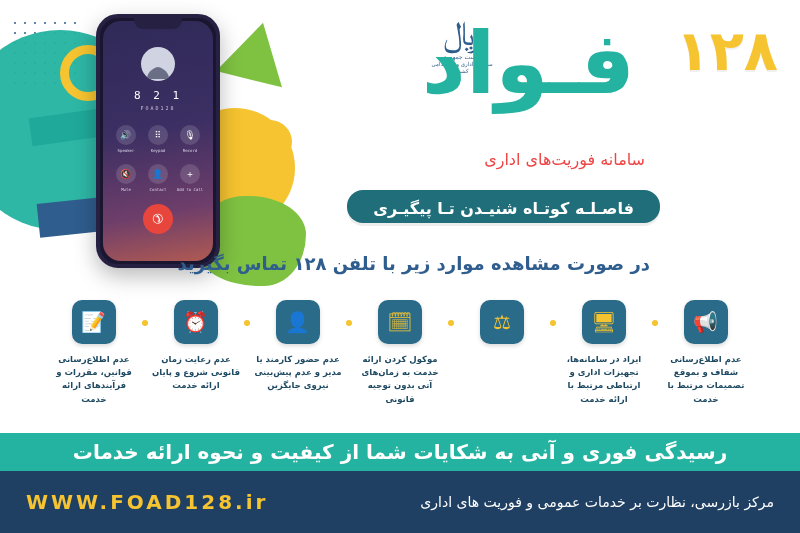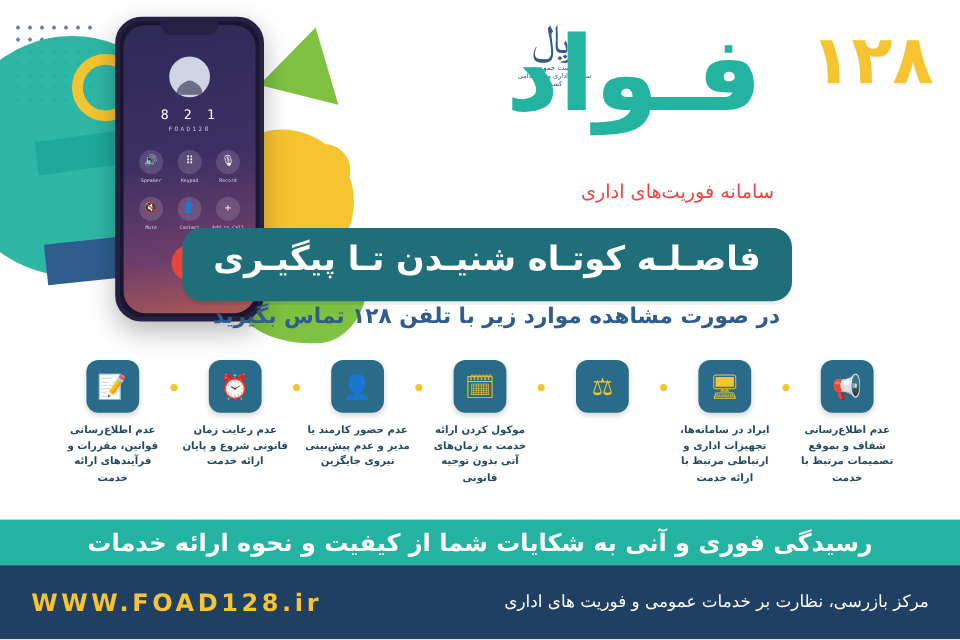--- a/index.html
+++ b/index.html
@@ -154,23 +154,23 @@
     line-height: 1;
     font-family: "DejaVu Sans", "Liberation Sans", sans-serif;
   }
   .subhead {
     position: absolute; right: 155px; top: 150px;
     font-size: 16px; color: #ef4444;
   }
   .banner-teal {
     position: absolute; right: 140px; top: 190px;
     background: #1f6e7a; color: #ffffff;
-    padding: 9px 26px 19px 26px;
+    padding: 9px 26px 5px 26px;
     border-radius: 16px;
-    font-size: 28px; font-weight: bold; letter-spacing: 2px;
+    font-size: 16px; font-weight: bold; letter-spacing: 2px;
     box-shadow: 0 3px 0 rgba(0,0,0,.07);
   }
   .cta-line {
     position: absolute; right: 150px; top: 253px;
     font-size: 18px; font-weight: bold; color: #2f5d8e; text-align: center;
   }
 
   
   .icons-row {
     position: absolute; left: 0; right: 0; top: 300px;

